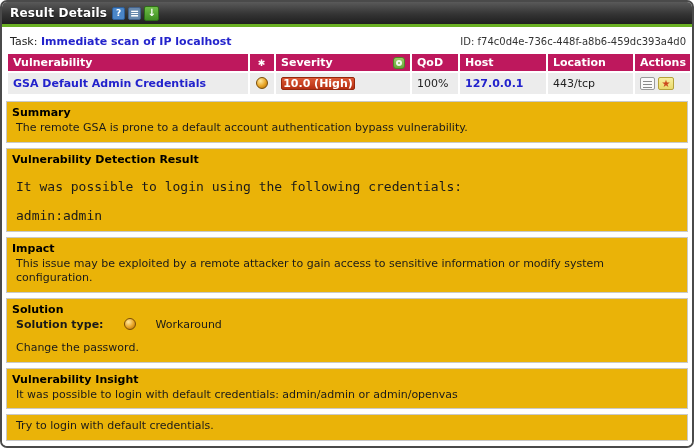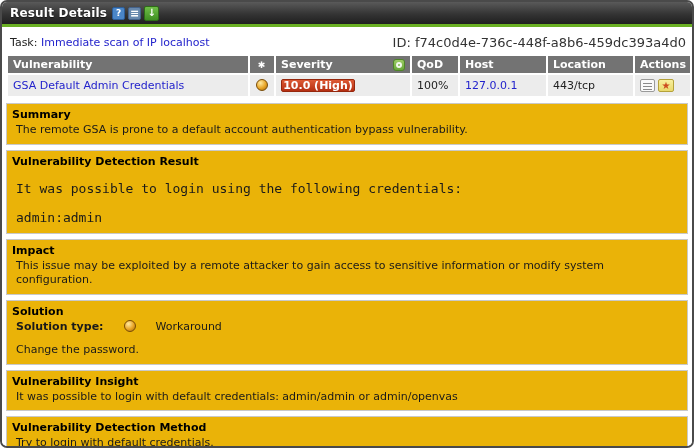--- a/index.html
+++ b/index.html
@@ -40,31 +40,31 @@
   .green-line { height: 3px; flex: 0 0 3px; background: #6ab023; }
 
   
   .content { flex: 1; padding: 3px 4px; background: #fff; overflow: hidden; }
 
   .task-row {
     display: flex; justify-content: space-between; align-items: center;
     padding: 5px 2px 4px 4px;
   }
   .task-left { color: #222; }
-  a.link { color: #2323cc; text-decoration: none; cursor: pointer; }
-  .id-text { color: #333; font-size: 13px; }
+  a.link { color: #2323cc; text-decoration: none; cursor: pointer; font-weight: bold; }
+  .id-text { color: #333; font-size: 10px; }
 
   
   table.results {
     width: 100%;
     border-collapse: separate; border-spacing: 2px;
     table-layout: fixed;
   }
   table.results th {
-    background: #737373; color: #fff; font-weight: bold;
+    background: #be185d; color: #fff; font-weight: bold;
     font-size: 11px; text-align: left; padding: 0 5px; height: 17px;
   }
   th.icon-col { background: #708198; text-align: center; padding: 1px; }
   .st-header-glyph {
     display: inline-flex; width: 13px; height: 13px; align-items: center; justify-content: center;
     color: #fff; font-size: 9px;
   }
   .sev-head { display: flex; align-items: center; justify-content: space-between; }
   .sev-toggle {
     width: 12px; height: 12px; border-radius: 3px;
@@ -228,19 +228,18 @@
       </div>
       <div class="txt gap-top">Change the password.</div>
     </div>
 
     <div class="section">
       <h3>Vulnerability Insight</h3>
       <div class="txt">It was possible to login with default credentials: admin/admin or admin/openvas</div>
     </div>
 
     <div class="section">
-      <h3>Vulnerability Detection Method</h3>
       <div class="txt">Try to login with default credentials.</div>
 
     </div>
 
   </div>
 </div>
 
 </body></html>

